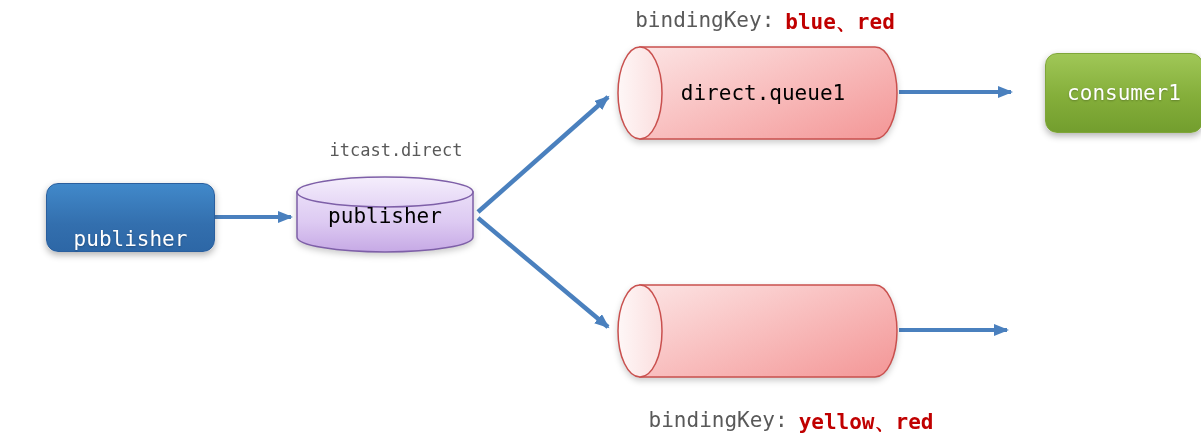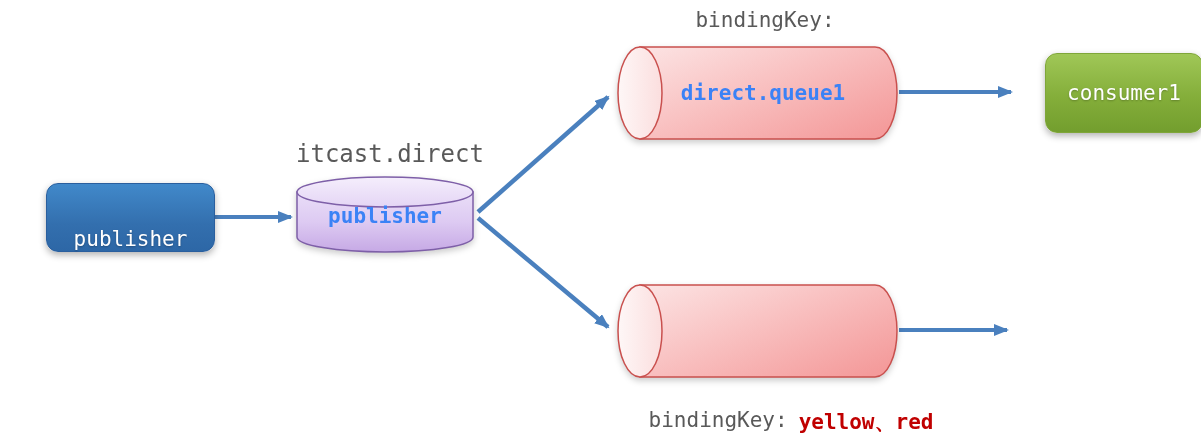--- a/index.html
+++ b/index.html
@@ -47,32 +47,32 @@
     background: linear-gradient(180deg, #a0c757 0%, #84ae3a 55%, #739e2e 100%);
     border: 1px solid #7fa639;
   }
   .consumer1 { left: 1017px; top: 53px; }
   .consumer2 { left: 1013px; top: 291px; }
   .overlay-label {
     position: absolute;
     display: flex;
     align-items: center;
     justify-content: center;
-    color: #3b82f6;
+    color: #000000;
     font-size: 21px;
     pointer-events: none;
-    font-weight: bold;
   }
   .exchange-text { left: 297px; top: 194px; width: 176px; height: 44px; }
   .queue1-text   { left: 628px; top: 70px;  width: 270px; height: 46px; }
   .queue2-text   { left: 628px; top: 308px; width: 270px; height: 46px; }
   .gray-label {
     position: absolute;
     color: #595959;
-    font-size: 24px;
+    font-size: 17px;
+    text-align: center;
   }
   .exchange-name { left: 296px; top: 140px; width: 200px; }
   .binding-label {
     position: absolute;
     display: inline-flex;
     justify-content: center;
     gap: 11px;
     width: 320px;
     font-size: 21px;
   }
@@ -136,20 +136,21 @@
   <div class="node-box publisher">
     <span>publisher</span>
   </div>
 
   <div class="gray-label exchange-name">itcast.direct</div>
 
   <div class="overlay-label exchange-text">publisher</div>
 
   <div class="binding-label binding-top">
     <span class="binding-prefix">bindingKey:</span>
+    <span class="binding-keys">blue、red</span>
   </div>
 
   <div class="overlay-label queue1-text">direct.queue1</div>
 
   <div class="binding-label binding-bottom">
     <span class="binding-prefix">bindingKey:</span>
     <span class="binding-keys">yellow、red</span>
   </div>
 
   <div class="node-box consumer consumer1">

